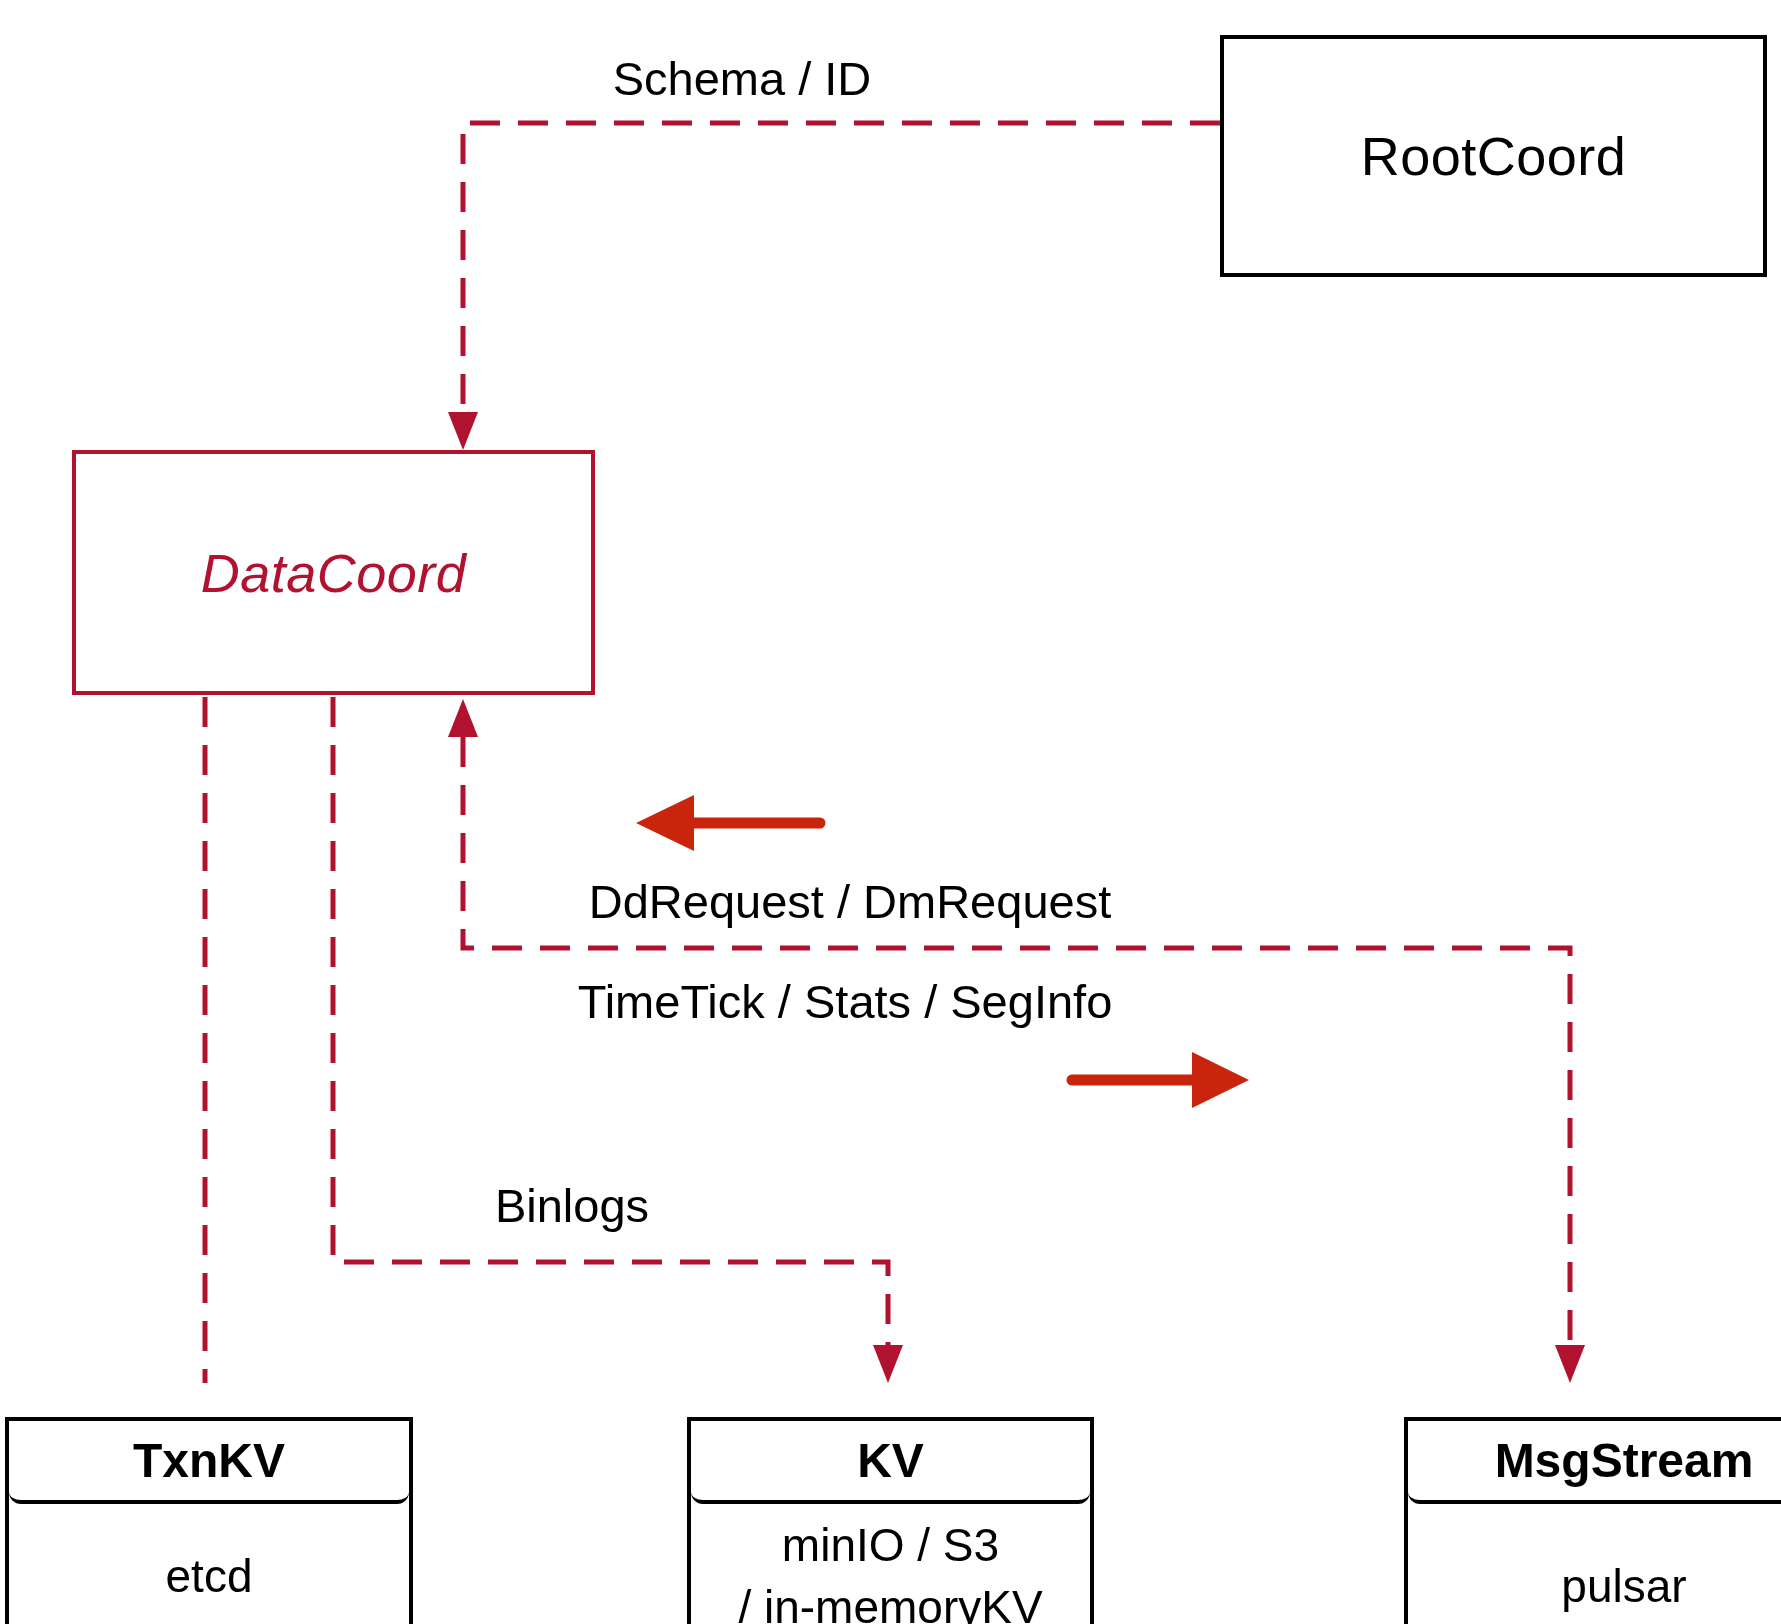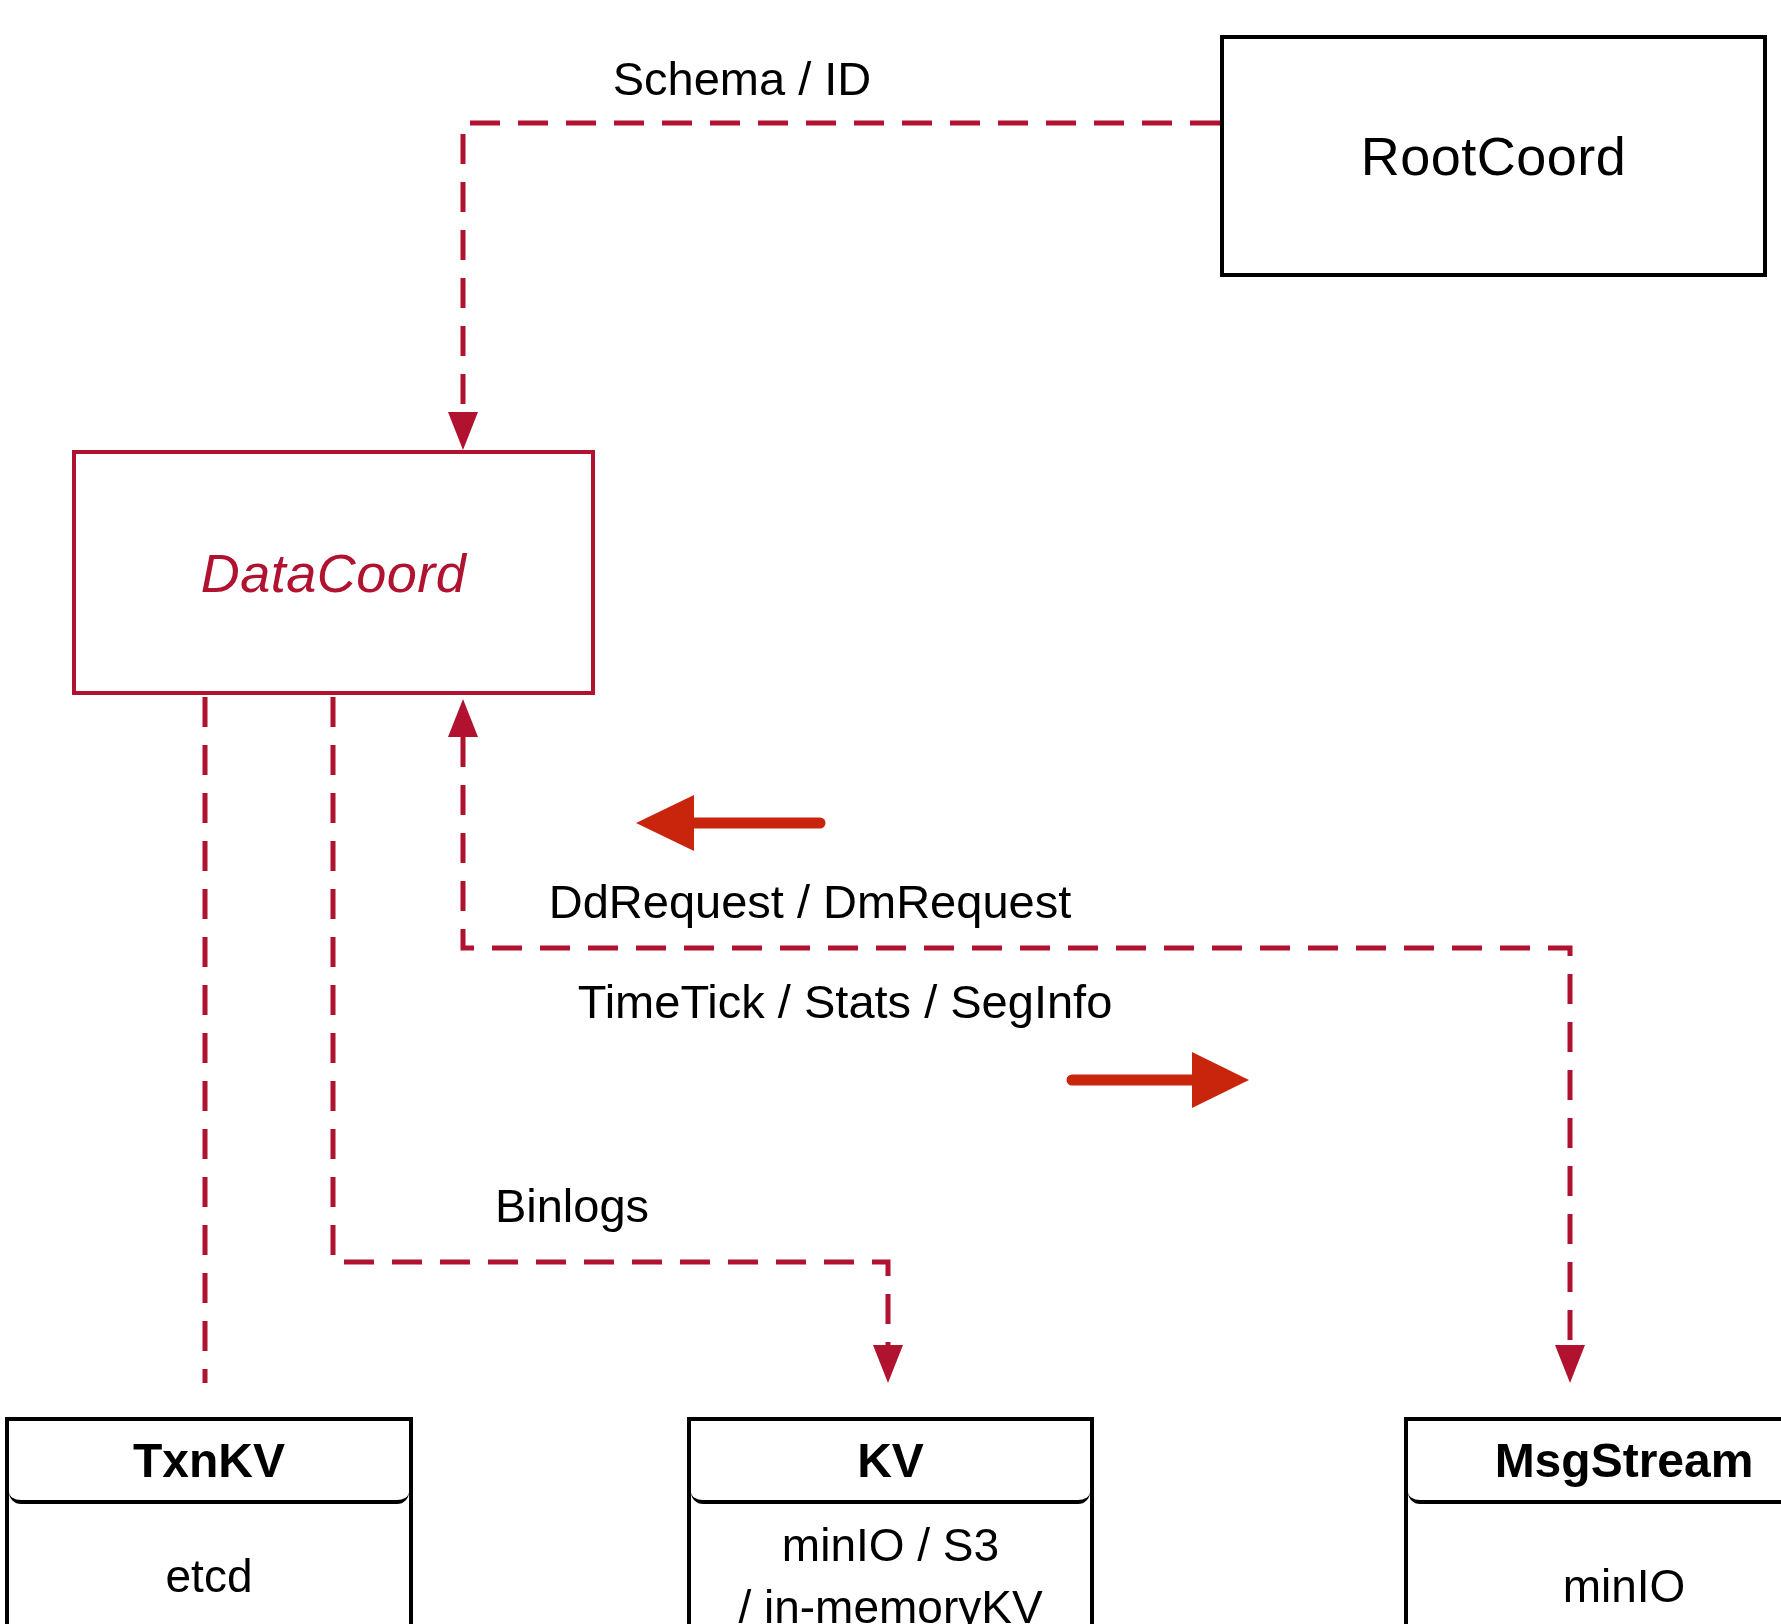--- a/index.html
+++ b/index.html
@@ -97,25 +97,25 @@
     <div class="hdr">KV</div>
     <div class="bdy">
       <span>minIO / S3</span>
       <span>/ in-memoryKV</span>
     </div>
   </div>
 
   <div class="node node-plain node-split" style="left:1404px;top:1385px;width:440px;height:235px;gap:20px;">
     <div class="hdr">MsgStream</div>
     <div class="bdy">
-      <span>minIO</span>
+      <span>pulsar</span>
     </div>
   </div>
 
   <div class="edge-label" style="left:742px;top:78px;">Schema / ID</div>
 
-  <div class="edge-label" style="left:810px;top:901px;">DdRequest / DmRequest</div>
+  <div class="edge-label" style="left:850px;top:901px;">DdRequest / DmRequest</div>
 
   <div class="edge-label" style="left:845px;top:1001px;">TimeTick / Stats / SegInfo</div>
 
   <div class="edge-label" style="left:572px;top:1205px;">Binlogs</div>
 
 </div>
 
 </body></html>

